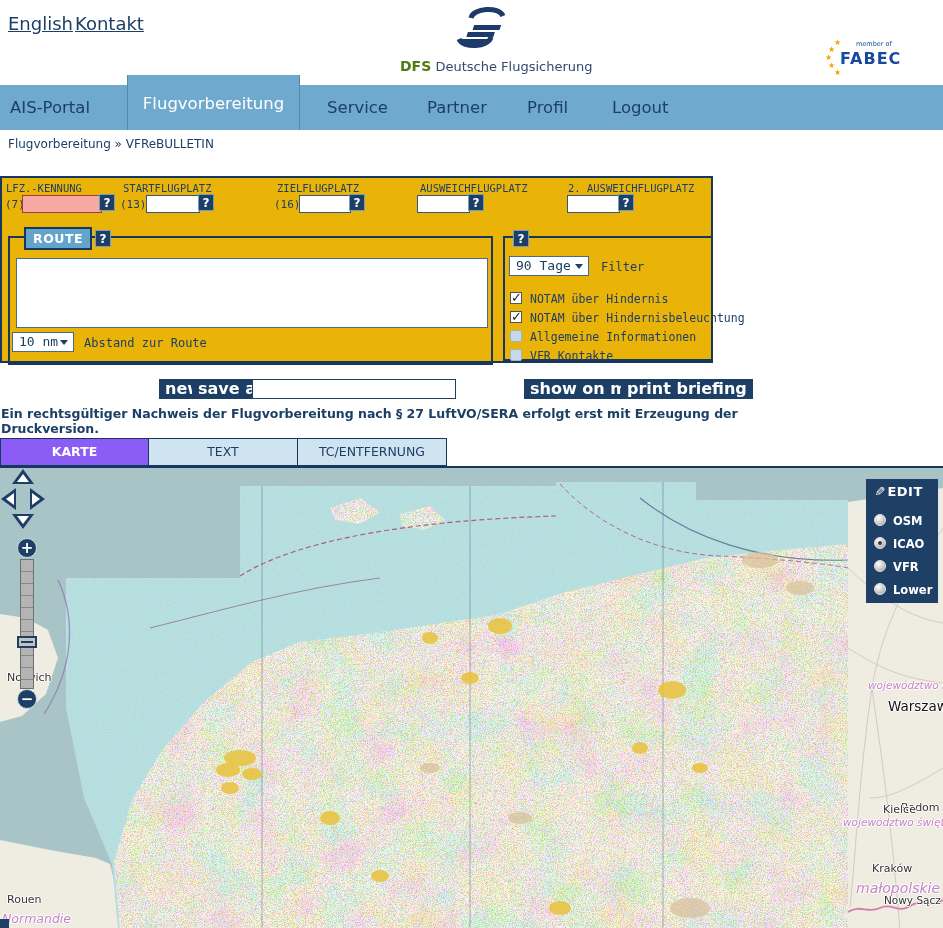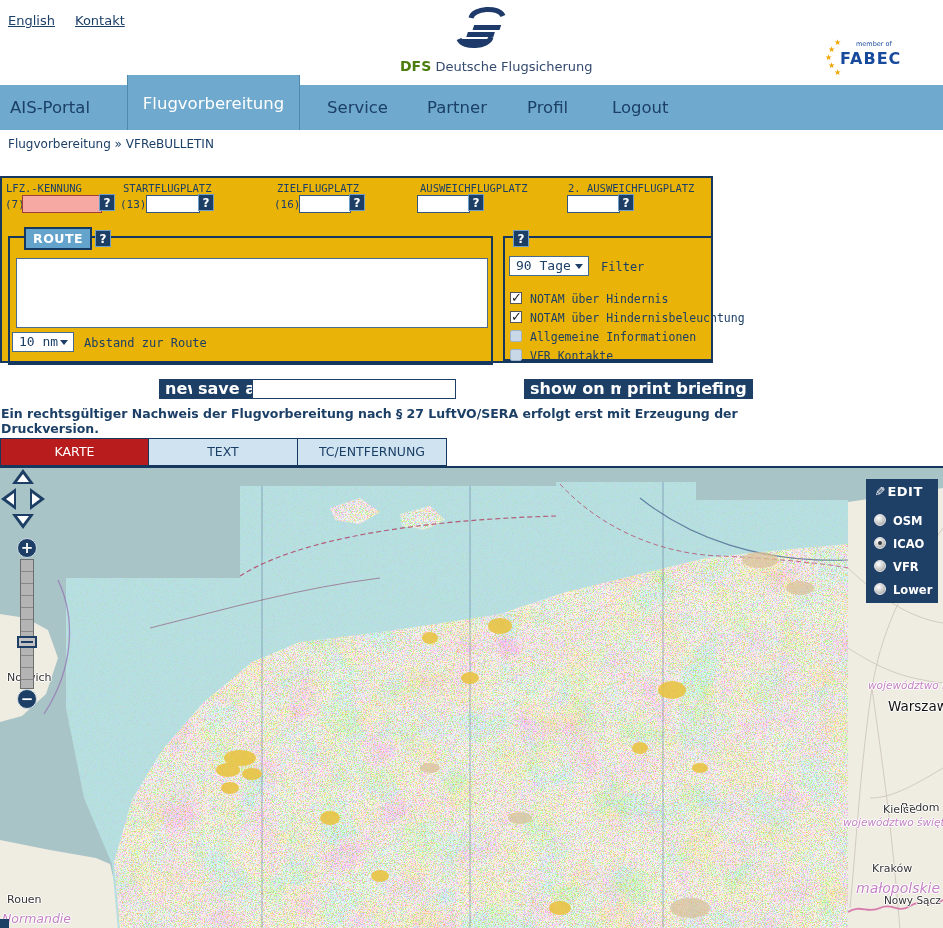--- a/index.html
+++ b/index.html
@@ -1,19 +1,19 @@
 <!DOCTYPE html>
 <html><head>
 <meta charset="utf-8">
 <style>
   html,body{margin:0;padding:0;background:#fff;}
   body{width:943px;height:928px;position:relative;overflow:hidden;
        font-family:"DejaVu Sans","Liberation Sans",sans-serif;}
   
-  .hlink{position:absolute;top:13px;font-size:13px;color:#1c3f66;text-decoration:underline;cursor:pointer;}
+  .hlink{position:absolute;top:13px;font-size:18px;color:#1c3f66;text-decoration:underline;cursor:pointer;}
   .logo-wrap{position:absolute;left:400px;top:4px;width:160px;text-align:center;}
   .logo-text{font-size:13px;color:#33496e;margin-top:2px;white-space:nowrap;}
   .logo-text b{color:#4d7c0f;font-size:14px;}
   .fabec{position:absolute;left:822px;top:36px;}
   
   .navbar{position:absolute;left:0;top:85px;width:943px;height:45px;background:#6fa9ce;}
   .nav-item{position:absolute;top:85px;height:45px;line-height:45px;font-size:16.5px;color:#1c3f66;cursor:pointer;}
   .nav-tab-active{position:absolute;left:127px;top:75px;width:173px;height:55px;line-height:57px;
       background:#6fa9ce;border-left:1px solid #4e89ae;border-right:1px solid #4e89ae;
       color:#fff;text-align:center;font-size:16.5px;cursor:pointer;box-sizing:border-box;}
@@ -53,21 +53,21 @@
   .opt-label{position:absolute;left:20px;top:0;font-size:11.5px;white-space:nowrap;}
   
   .btn{position:absolute;top:379px;height:20px;line-height:20px;background:#1d3f66;color:#fff;
        font-weight:bold;font-size:16px;padding:0 6px;cursor:pointer;}
   .name-input{position:absolute;left:252px;top:379px;width:196px;height:18px;background:#fff;
               border:1px solid #1d3f66;font-size:12px;color:#1c3f66;padding:0 3px;}
   .notice{position:absolute;left:1px;top:406px;width:800px;font-size:12.5px;font-weight:bold;color:#1c3f66;}
   
   .vtab{position:absolute;top:438px;height:28px;line-height:26px;text-align:center;font-size:12.5px;
         border:1px solid #16385e;box-sizing:border-box;color:#1c3f66;background:#cfe3f1;cursor:pointer;}
-  .vtab.active{background:#b91c1c;color:#fff;font-weight:normal;}
+  .vtab.active{background:#8b5cf6;color:#fff;font-weight:bold;}
   
   .map{position:absolute;left:0;top:466px;width:943px;height:462px;background:#a9c4c6;
        border-top:2px solid #16385e;box-sizing:border-box;overflow:hidden;}
   .map svg{position:absolute;left:0;top:0;}
   .mlabel{position:absolute;white-space:nowrap;color:#333;
           text-shadow:1px 0 0 #fff,-1px 0 0 #fff,0 1px 0 #fff,0 -1px 0 #fff;}
   .mcity{font-size:11px;}
   .mcity-lg{font-size:13.5px;color:#111;}
   .mregion{font-size:10.5px;font-style:italic;color:#c583c5;}
   

